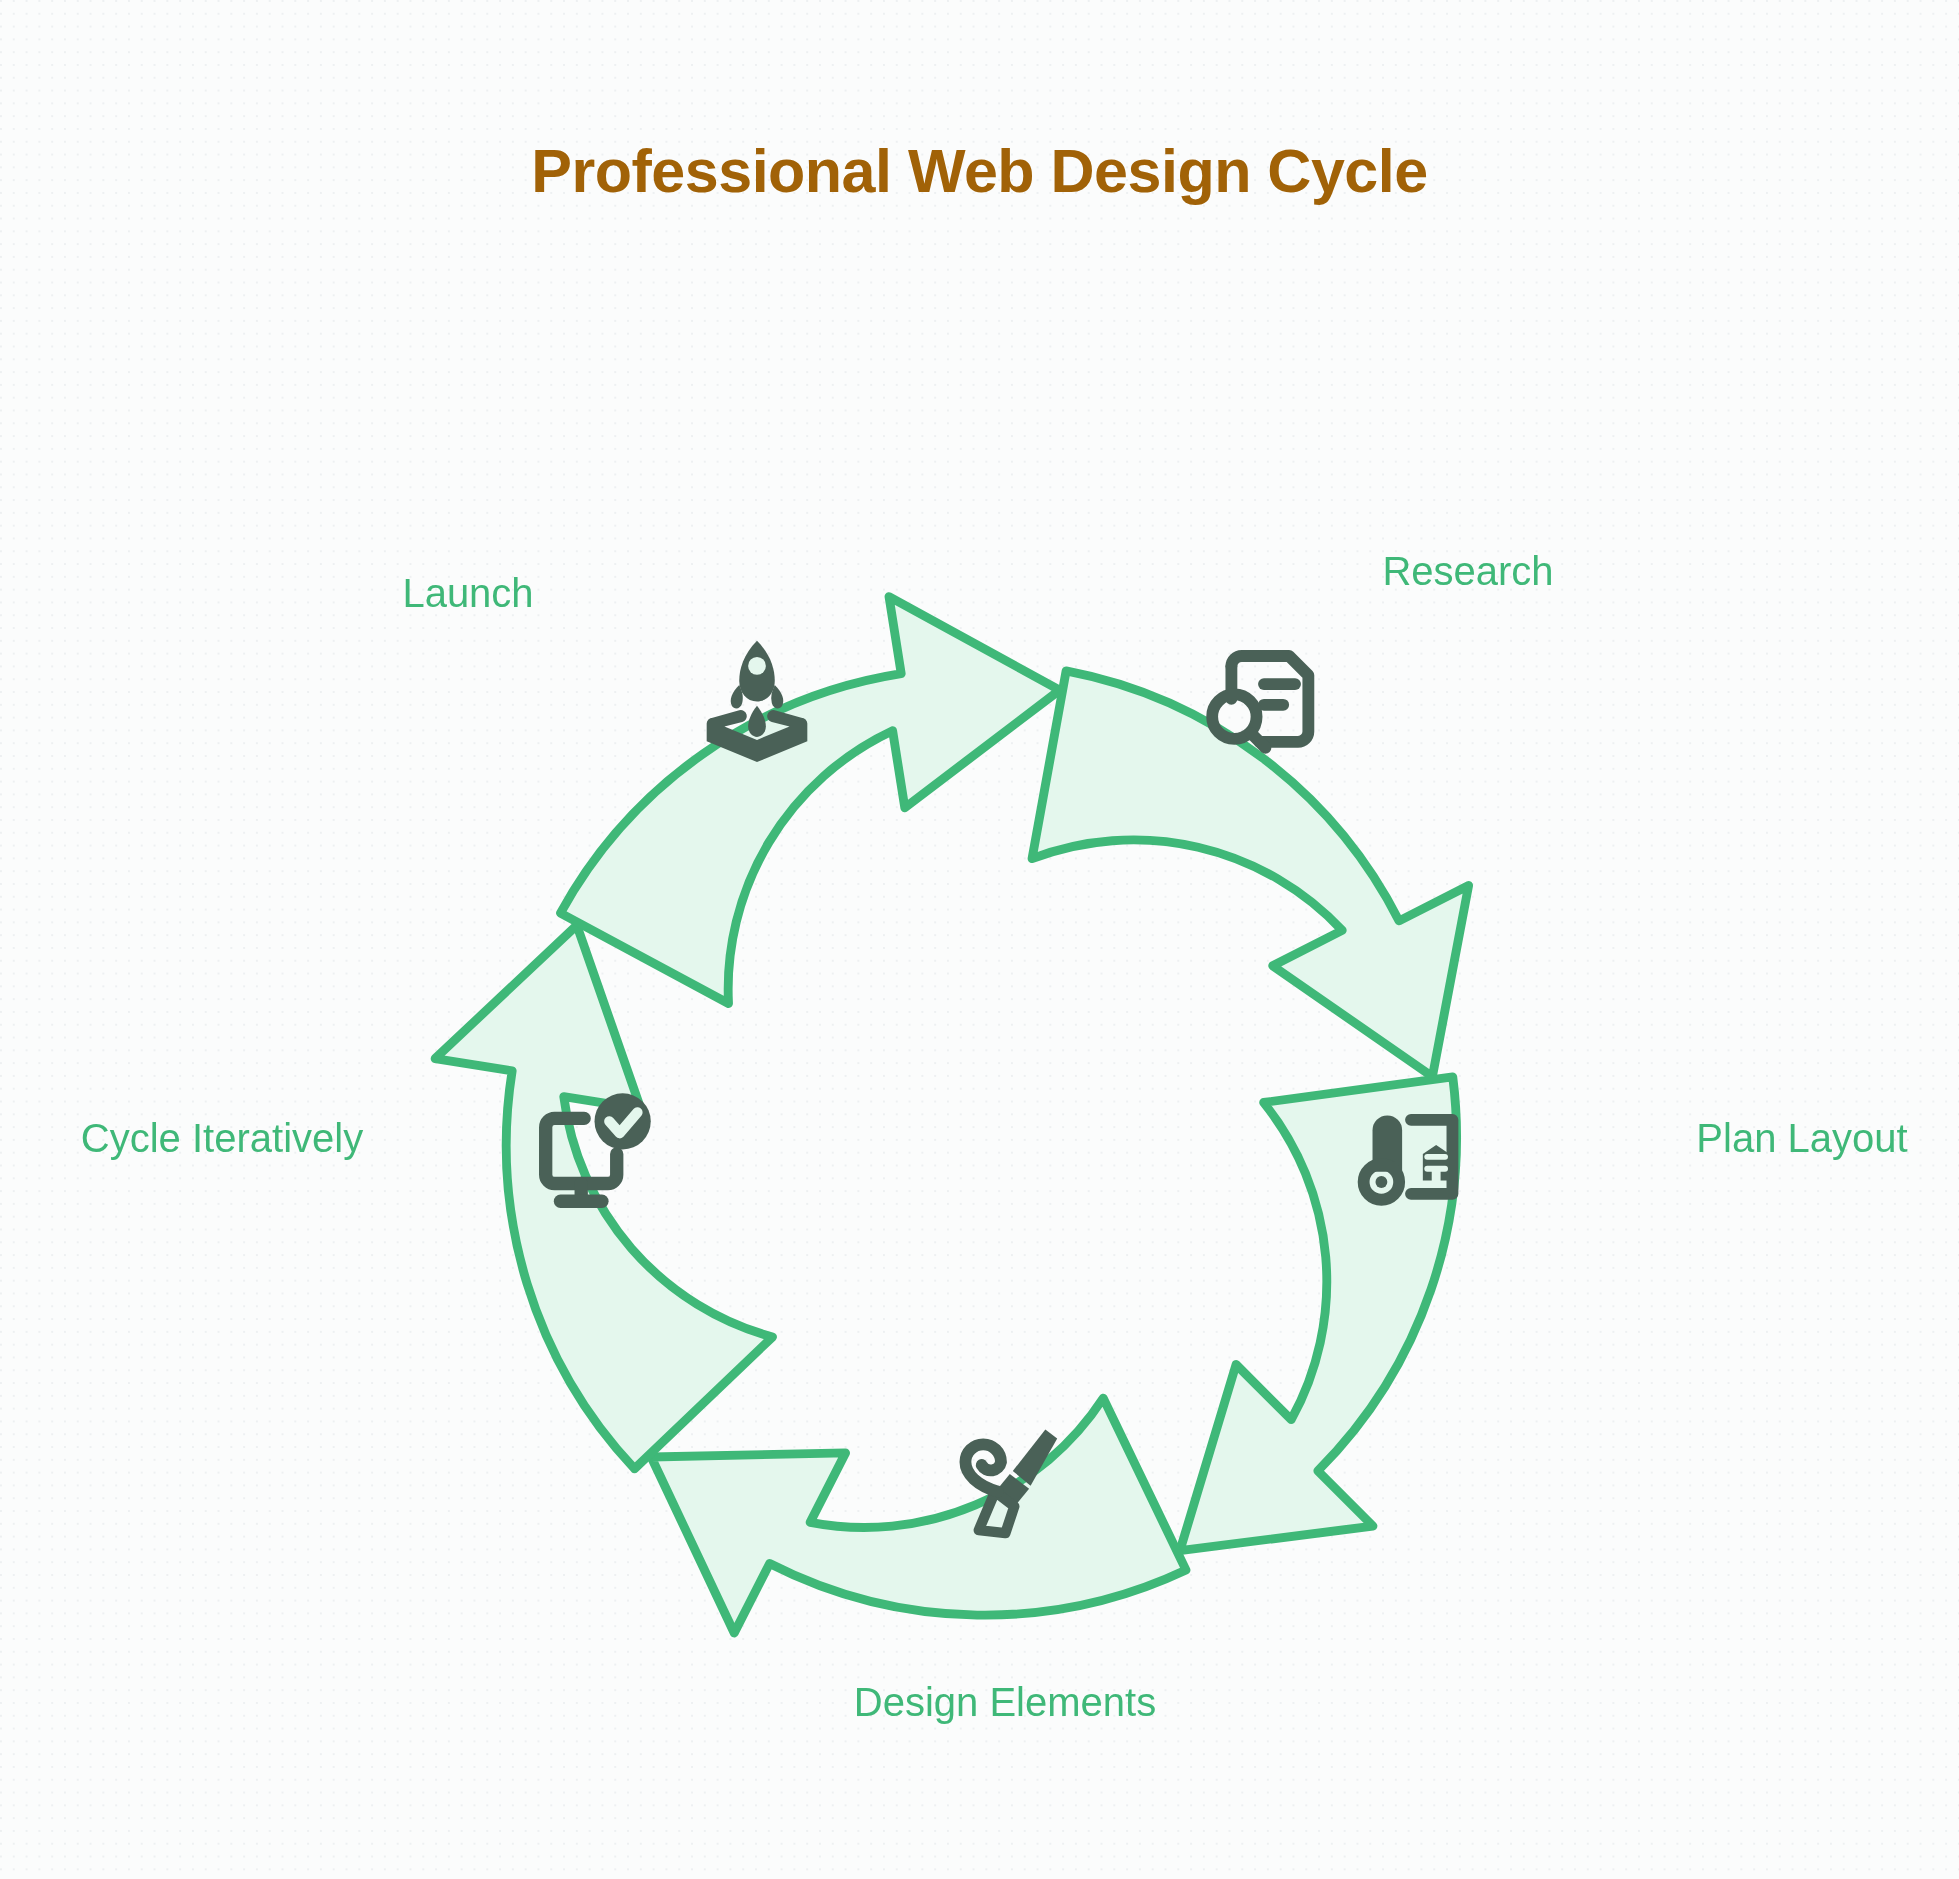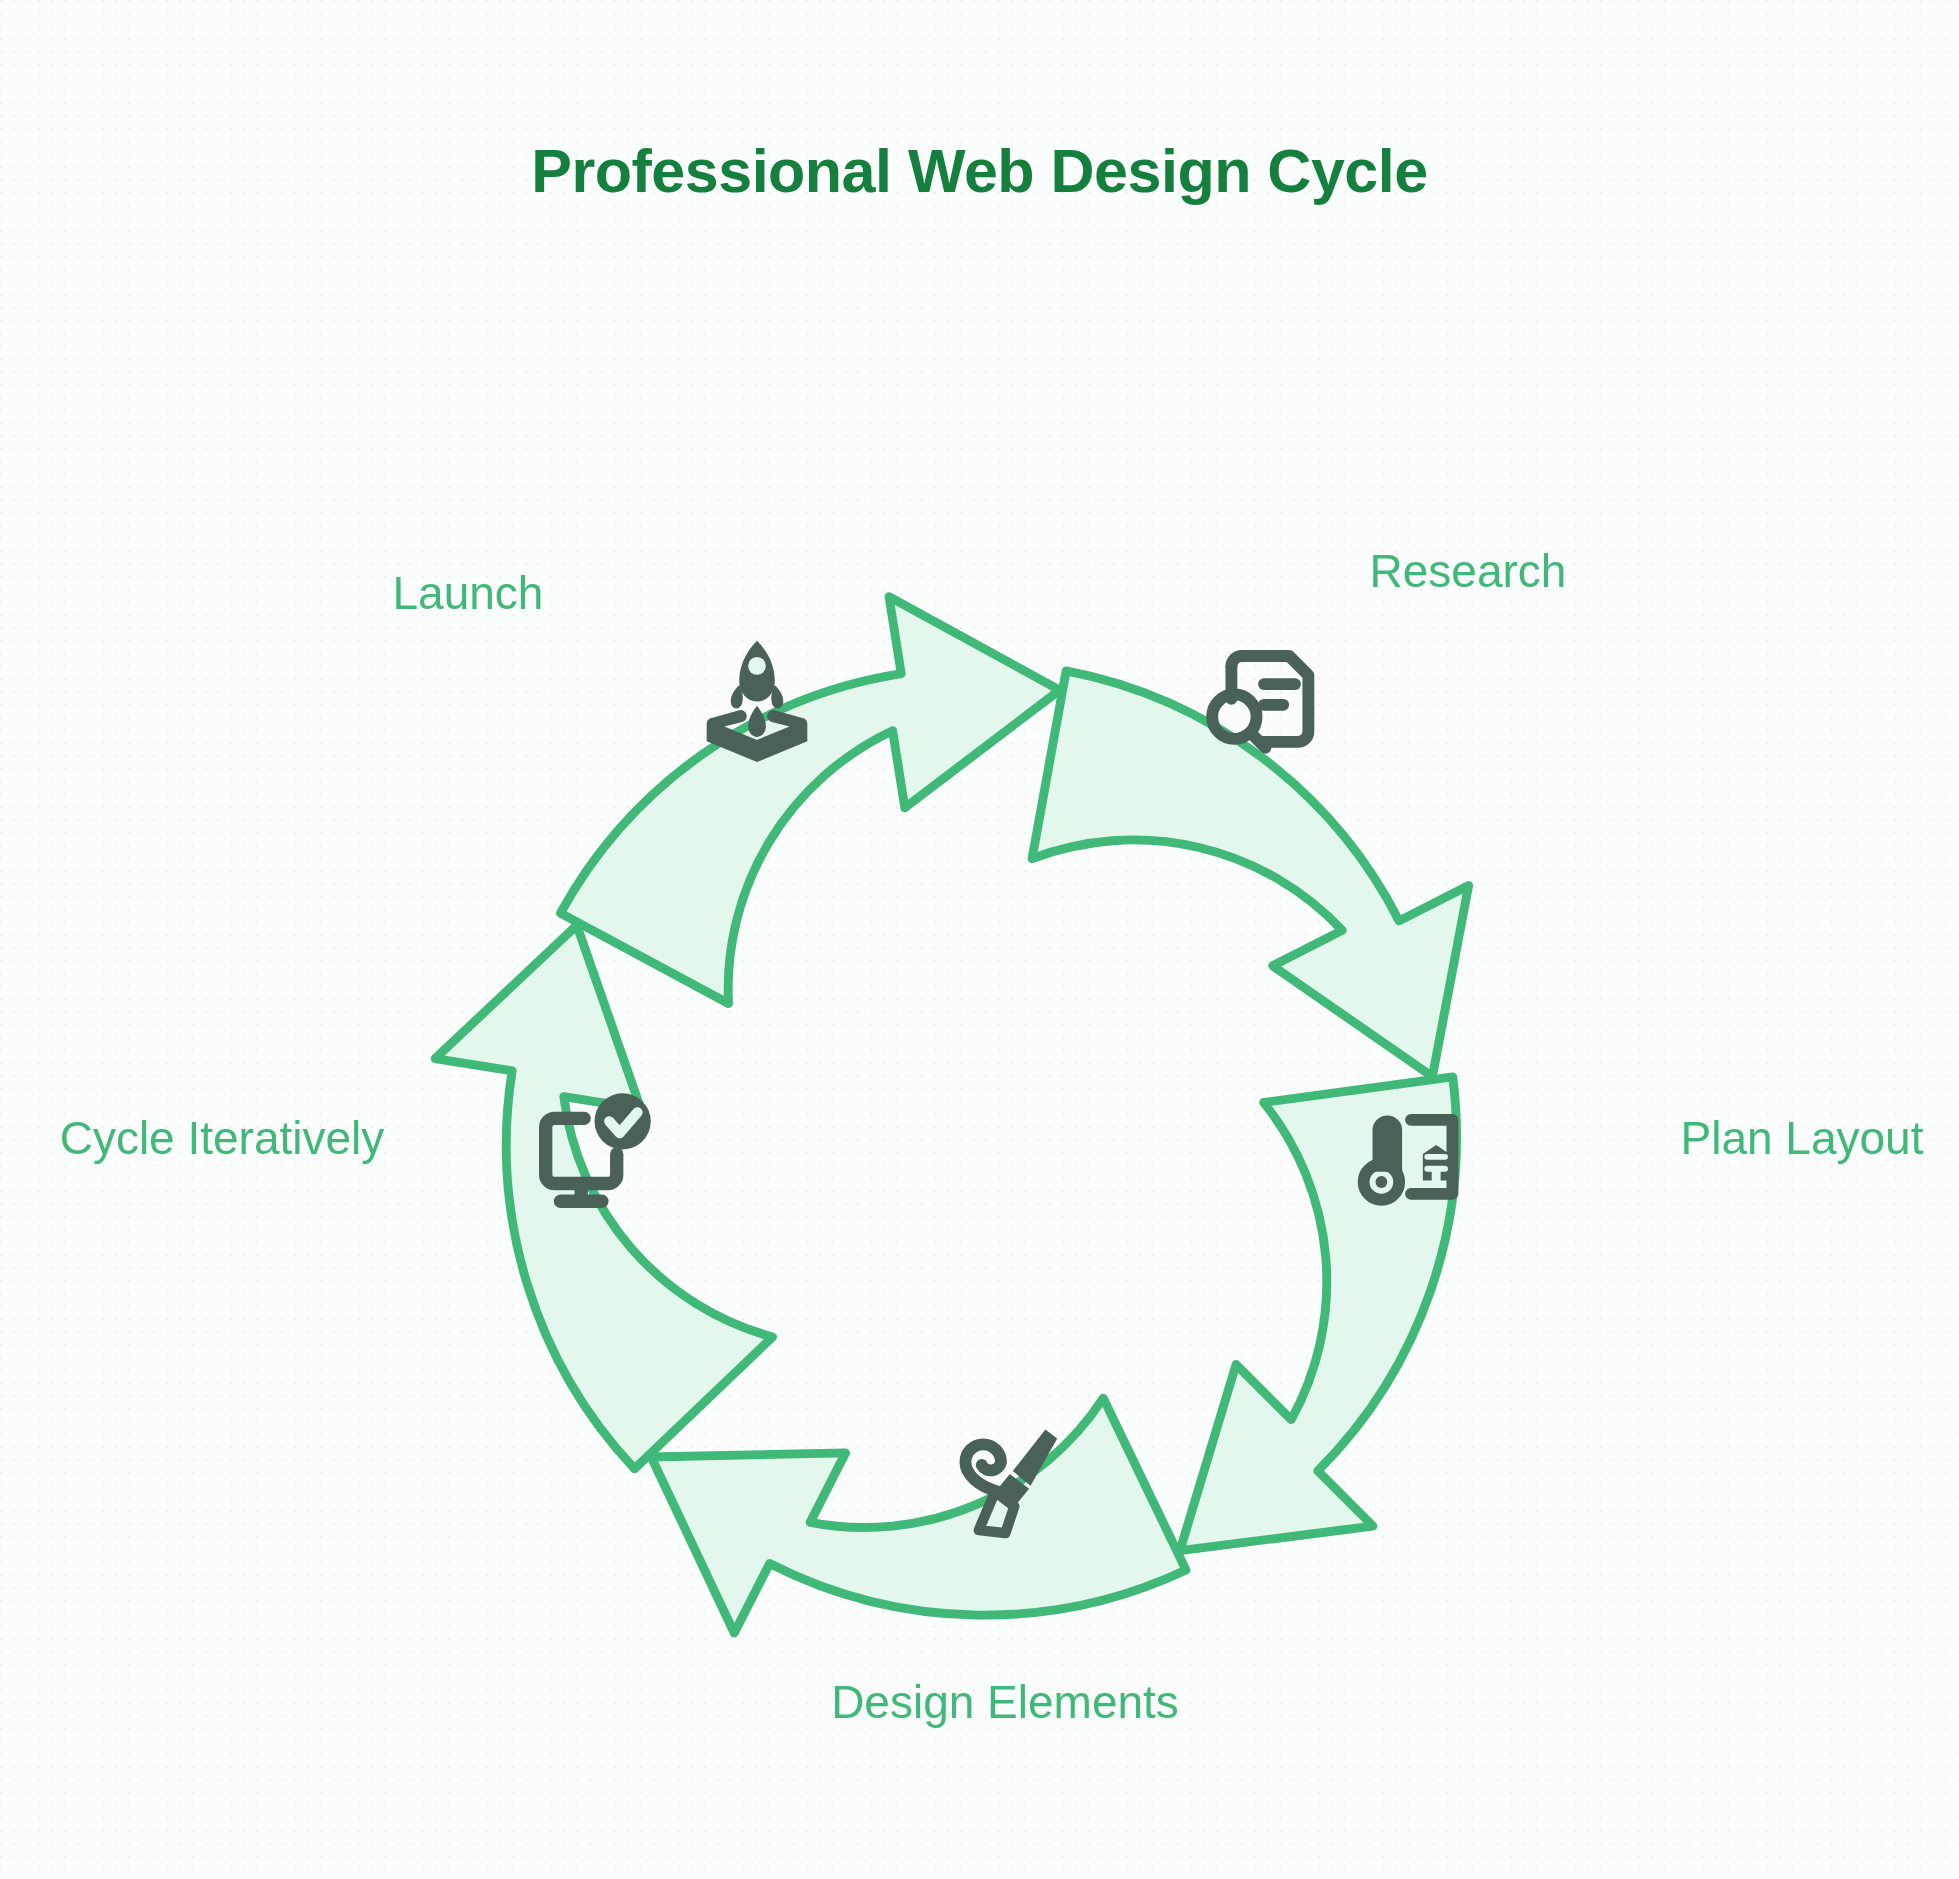--- a/index.html
+++ b/index.html
@@ -24,42 +24,42 @@
     z-index: 0;
   }
   .page-title {
     position: absolute;
     top: 136px;
     left: 0;
     width: 1959px;
     text-align: center;
     font-size: 61px;
     font-weight: bold;
-    color: #15803d;
+    color: #a16207;
     letter-spacing: -0.5px;
     z-index: 3;
   }
   .diagram-wrap {
     position: absolute;
     left: 0;
     top: 0;
     width: 1959px;
     height: 1880px;
     z-index: 2;
   }
   .cycle-svg {
     position: absolute;
     left: 0;
     top: 0;
     width: 1959px;
     height: 1880px;
   }
   .stage-label {
     position: absolute;
-    font-size: 46px;
+    font-size: 40px;
     color: #3fb878;
     white-space: nowrap;
     z-index: 4;
   }
   .lbl-research   { left: 1468px; top: 571px;  transform: translate(-50%, -50%); }
   .lbl-plan       { left: 1758px; top: 1138px; transform: translate(-50%, -50%); margin-left: 44px; }
   .lbl-design     { left: 1005px; top: 1702px; transform: translate(-50%, -50%); }
   .lbl-test       { left: 222px;  top: 1138px; transform: translate(-50%, -50%); }
   .lbl-launch     { left: 468px;  top: 593px;  transform: translate(-50%, -50%); }
 

